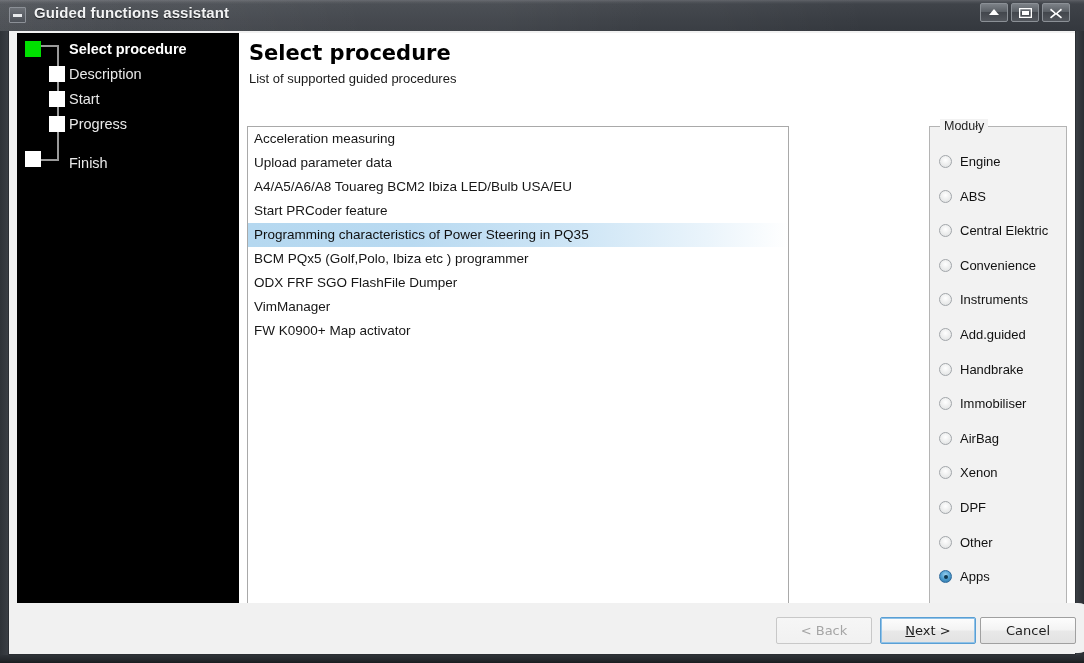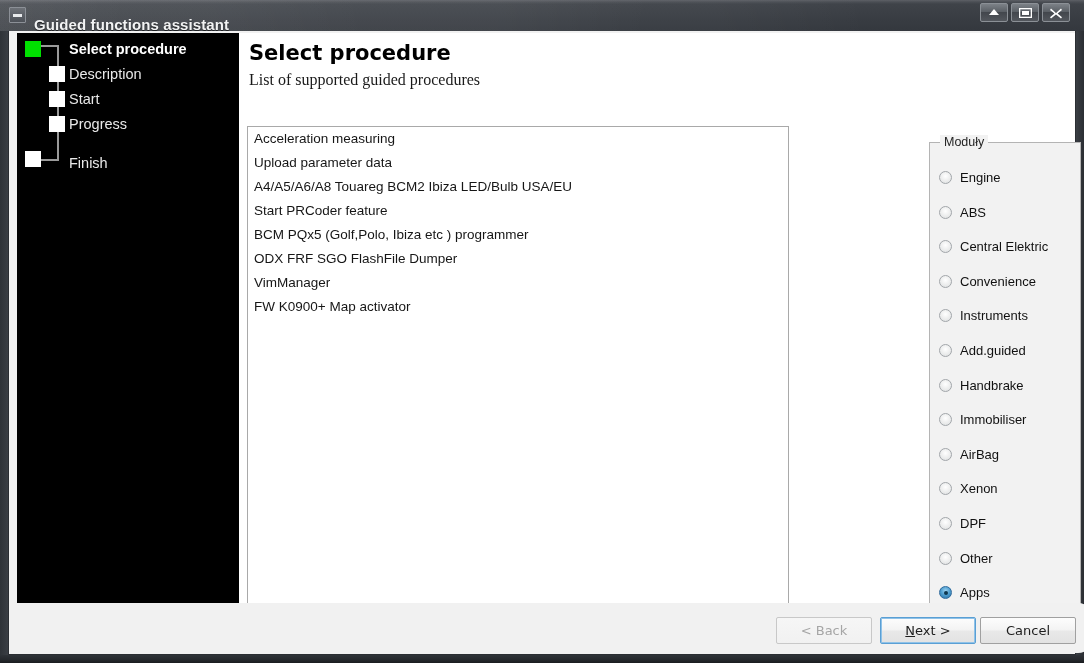--- a/index.html
+++ b/index.html
@@ -49,21 +49,21 @@
   }
   #title-icon::after {
     content: "";
     position: absolute;
     left: 3px; top: 6px;
     width: 9px; height: 3px;
     background: #e8eaec;
   }
   #title-text {
     position: absolute;
-    left: 34px; top: 16px;
+    left: 34px; top: 4px;
     font-size: 15px;
     font-weight: bold;
     color: #f2f3f4;
     letter-spacing: 0.1px;
     text-shadow: 0 1px 1px rgba(0,0,0,0.7);
     white-space: nowrap;
   }
 
   .win-btn {
     position: absolute;
@@ -146,23 +146,23 @@
     left: 10px; top: 8px;
     font-size: 21px;
     font-weight: bold;
     color: #000000;
     font-family: "DejaVu Sans", sans-serif;
     white-space: nowrap;
   }
   #header-sub {
     position: absolute;
     left: 10px; top: 38px;
-    font-size: 16px;
+    font-size: 13px;
     color: #1a1a1a;
-    font-family: Liberation Serif, serif;
+    font-family: Liberation Sans, sans-serif;
     white-space: nowrap;
   }
 
   
   #list-panel {
     position: absolute;
     left: 8px; top: 93px;
     width: 542px;
     height: 478px;
     background: #ffffff;
@@ -181,26 +181,25 @@
   }
   .list-row.selected {
     background: linear-gradient(90deg, #b5d8f0 0%, #b9daf1 30%, #cfe6f6 62%, #eaf4fb 85%, #ffffff 100%);
     color: #101010;
   }
 
   
   #modules-group {
     position: absolute;
     left: 690px; top: 93px;
-    width: 152px;
+    width: 138px;
     height: 478px;
     border: 1px solid #b4b4b4;
     box-sizing: border-box;
     background: #f2f2f2;
-    margin-top: 16px;
   }
   #modules-legend {
     position: absolute;
     left: 10px; top: -8px;
     padding: 0 4px;
     background: #f2f2f2;
     font-size: 12.5px;
     color: #232323;
     white-space: nowrap;
   }
@@ -359,20 +358,21 @@
 
     <div id="content">
       <div id="header-title">Select procedure</div>
       <div id="header-sub">List of supported guided procedures</div>
 
       <div id="list-panel">
           <div class="list-row">Acceleration measuring</div>
           <div class="list-row">Upload parameter data</div>
           <div class="list-row">A4/A5/A6/A8 Touareg BCM2 Ibiza LED/Bulb USA/EU</div>
           <div class="list-row">Start PRCoder feature</div>
+          <div class="list-row selected">Programming characteristics of Power Steering in PQ35</div>
           <div class="list-row">BCM PQx5 (Golf,Polo, Ibiza etc ) programmer</div>
           <div class="list-row">ODX FRF SGO FlashFile Dumper</div>
           <div class="list-row">VimManager</div>
           <div class="list-row">FW K0900+ Map activator</div>
         </div>
 
       <div id="modules-group">
         <div id="modules-legend">Moduły</div>
       <div class="radio-row" style="top: 25px;">
             <span class="radio-dot"></span>

